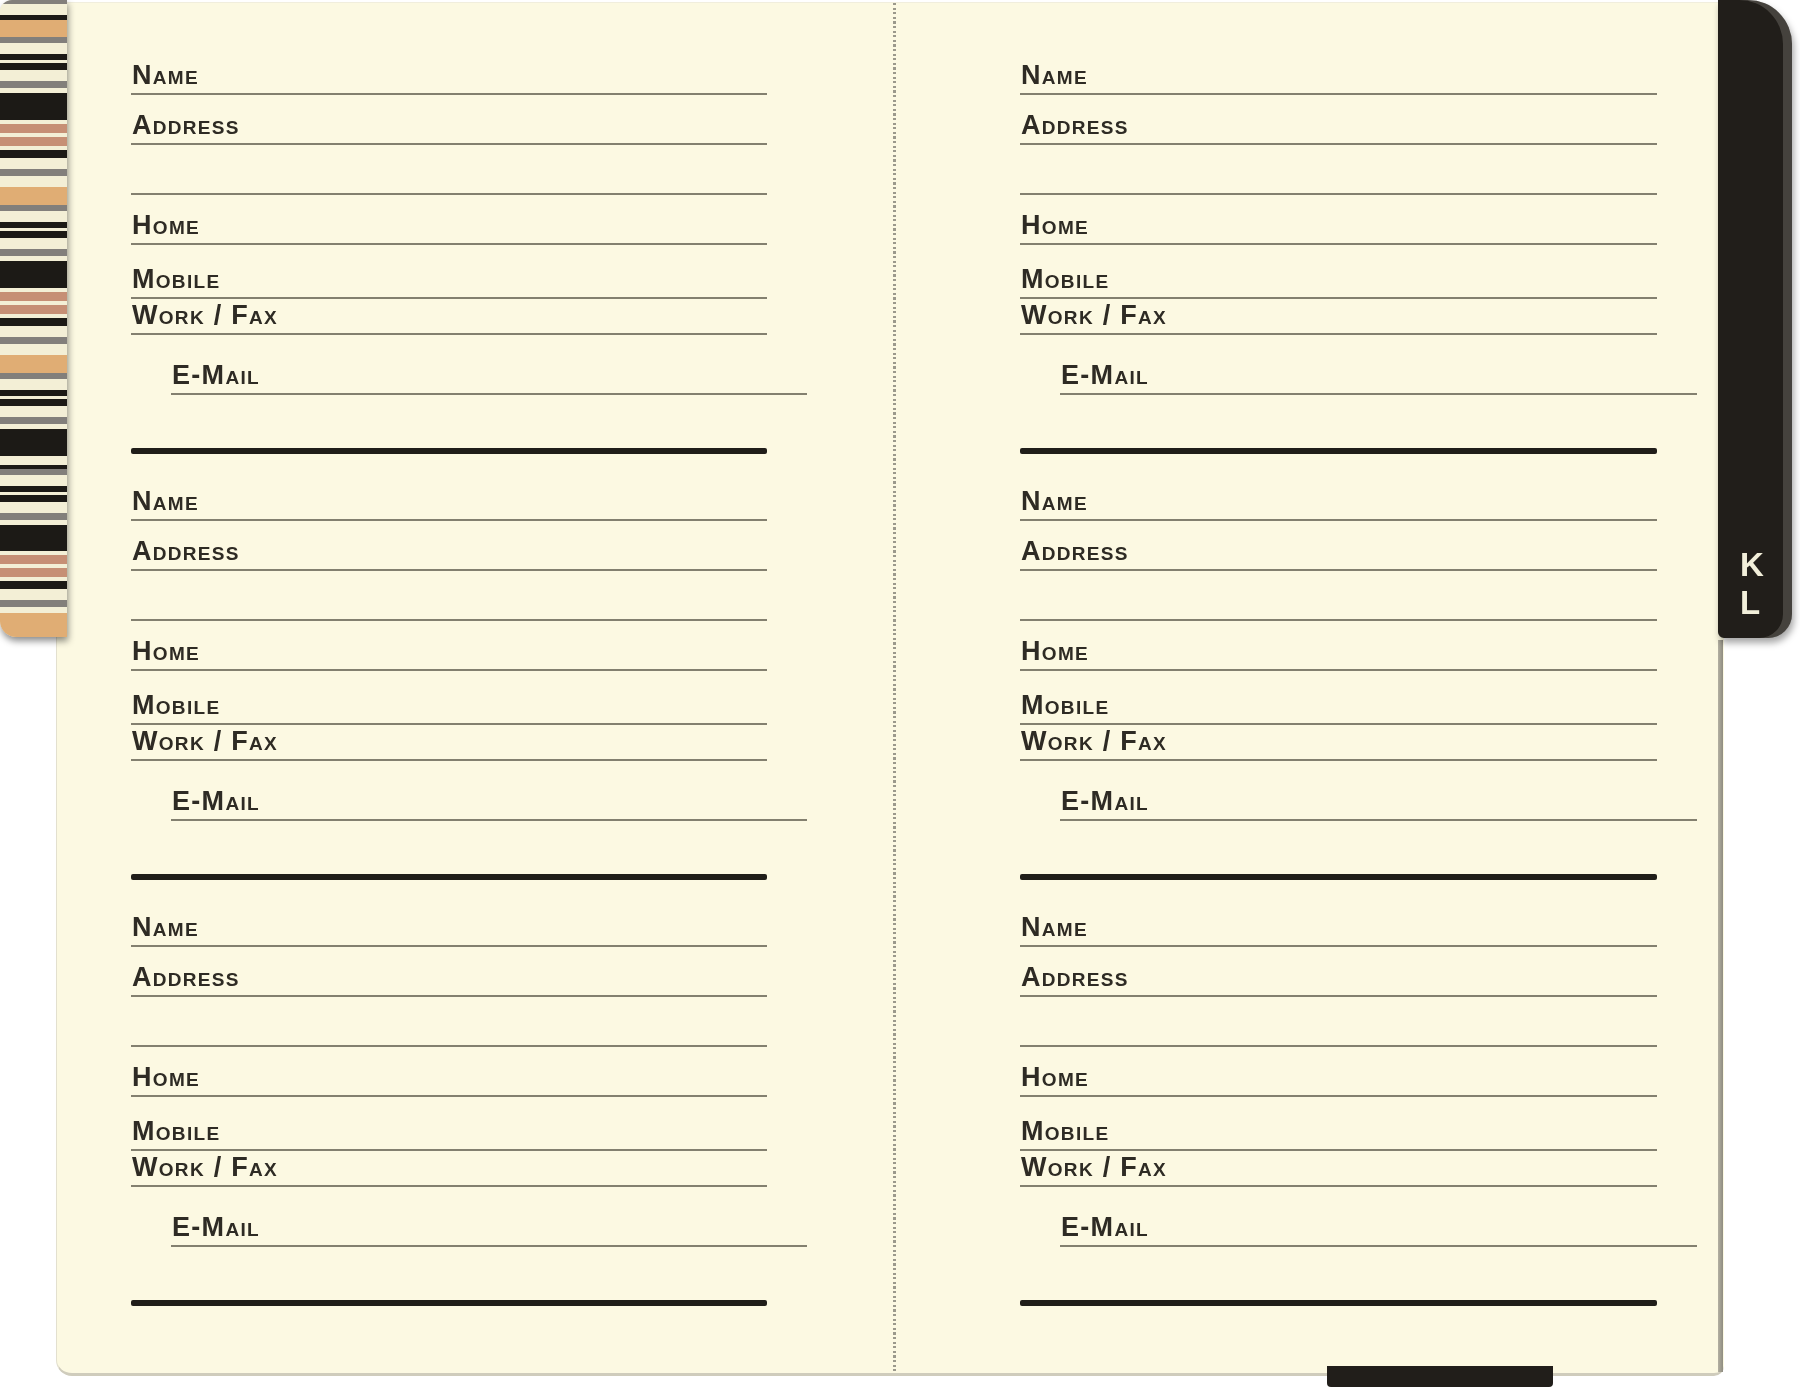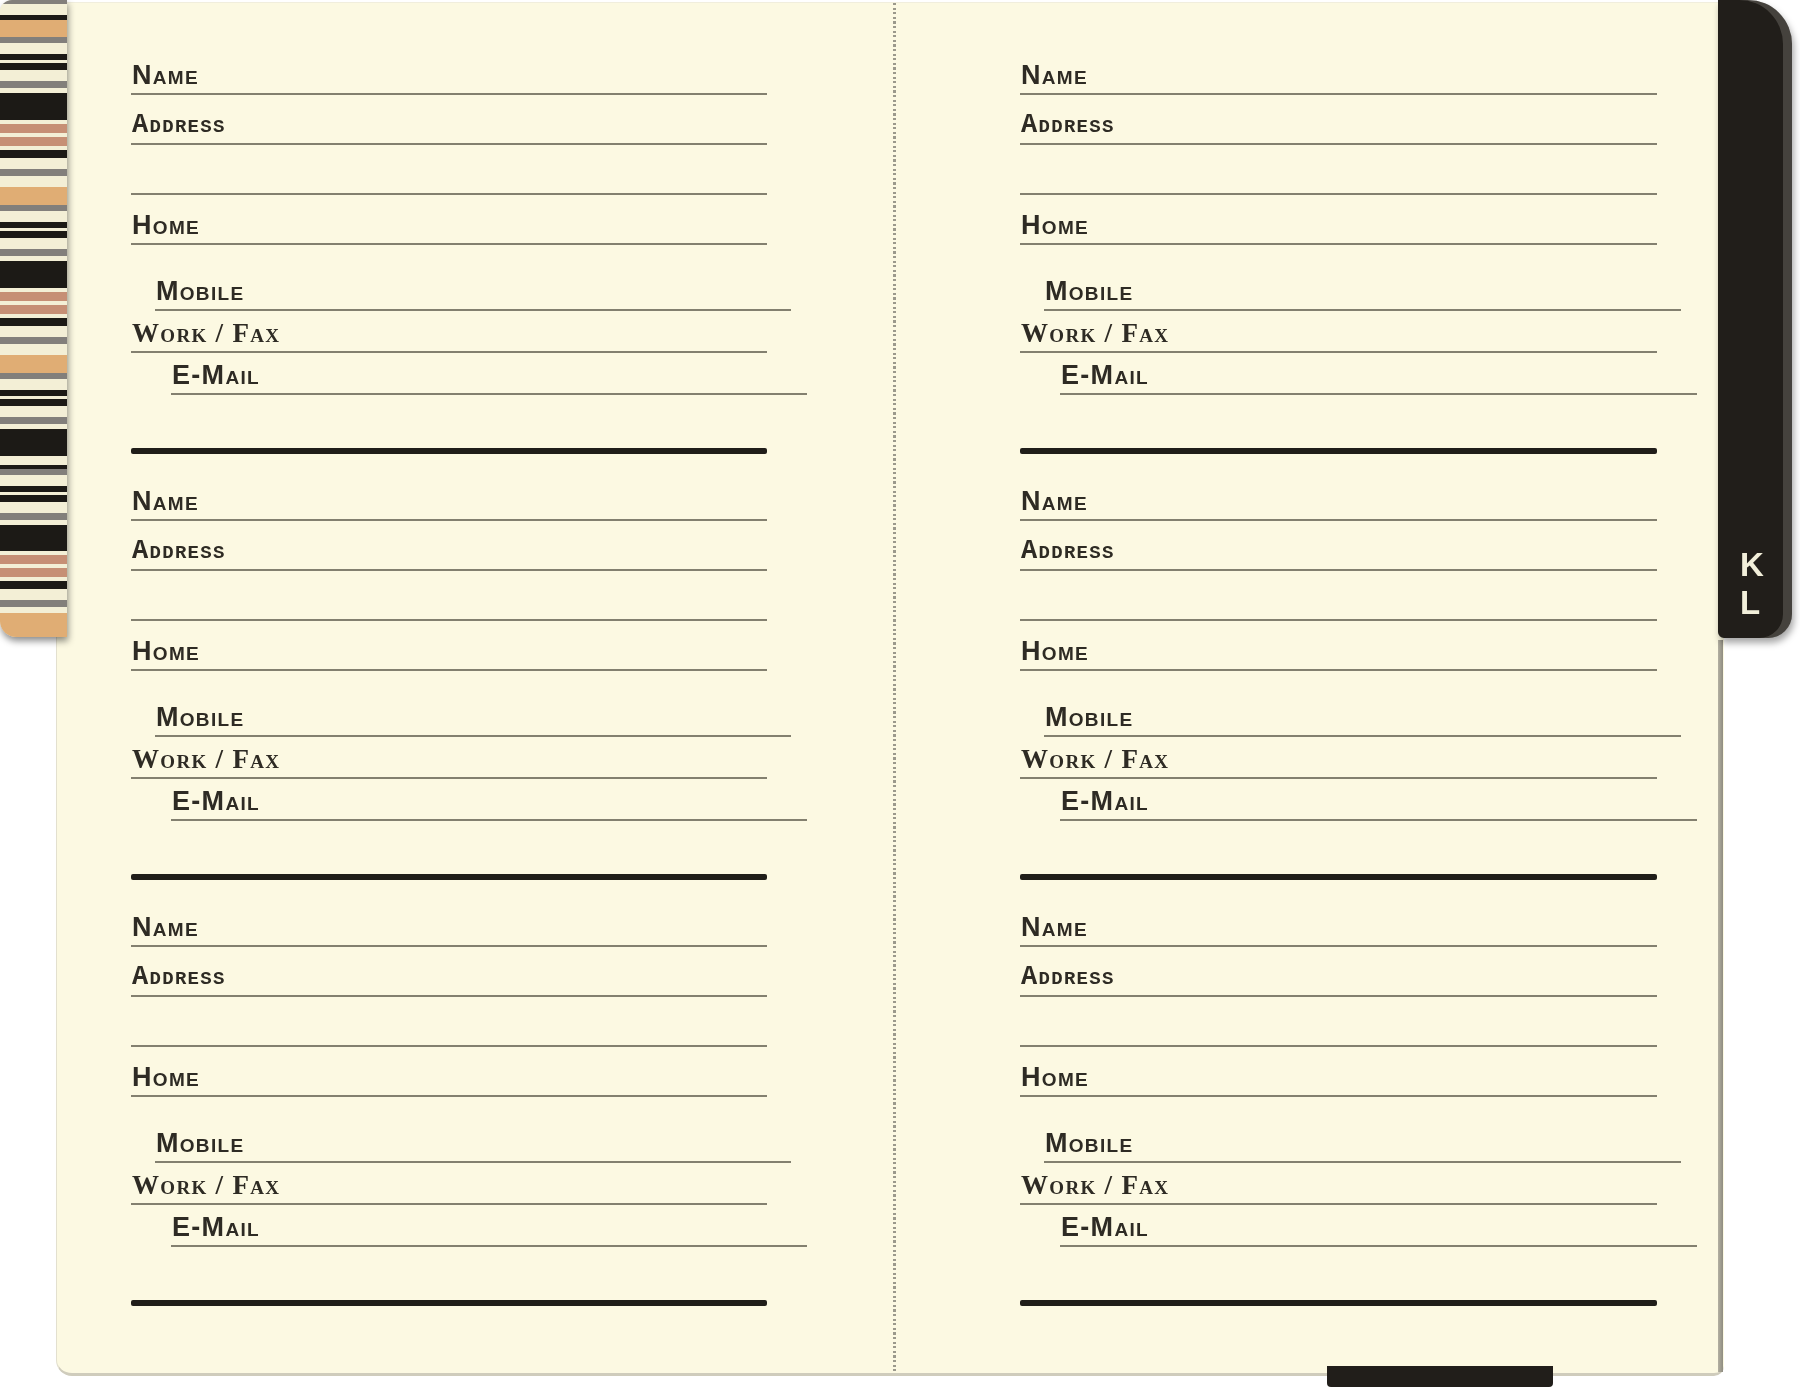--- a/index.html
+++ b/index.html
@@ -26,21 +26,21 @@
     background:repeating-linear-gradient(180deg,var(--stitch) 0 2.2px,transparent 2.2px 4.6px);
     opacity:.85;
   }
   
   .col{position:absolute;top:0;height:100%;}
   .col-left{left:74px;width:636px;}
   .col-right{left:963px;width:637px;}
   .block{position:absolute;left:0;width:100%;height:400px;}
   .b0{top:56px;} .b1{top:482px;} .b2{top:908px;}
   .row{position:absolute;left:0;width:100%;height:40px;}
-  .r0{top:0;} .r1{top:50px;font-family:Liberation Mono, monospace;} .r2{top:100px;} .r3{top:150px;} .r4{top:216px;margin-left:24px;} .r5{top:258px;font-family:Liberation Serif, serif;} .r6{top:300px;margin-left:40px;}
+  .r0{top:0;} .r1{top:50px;} .r2{top:100px;} .r3{top:150px;} .r4{top:204px;} .r5{top:240px;} .r6{top:300px;margin-left:40px;}
   .row .line{position:absolute;left:0;right:0;top:34px;height:2px;background:var(--line);}
   .row .lbl{
     position:absolute;left:1px;top:2px;
     font-size:27px;font-weight:700;line-height:28px;
     font-variant:small-caps;letter-spacing:1.3px;color:var(--label);
     white-space:nowrap;
   }
   .sep{position:absolute;left:0;right:0;top:389px;height:6px;background:var(--thick);border-radius:2px;}
   
   .stripe-band{

